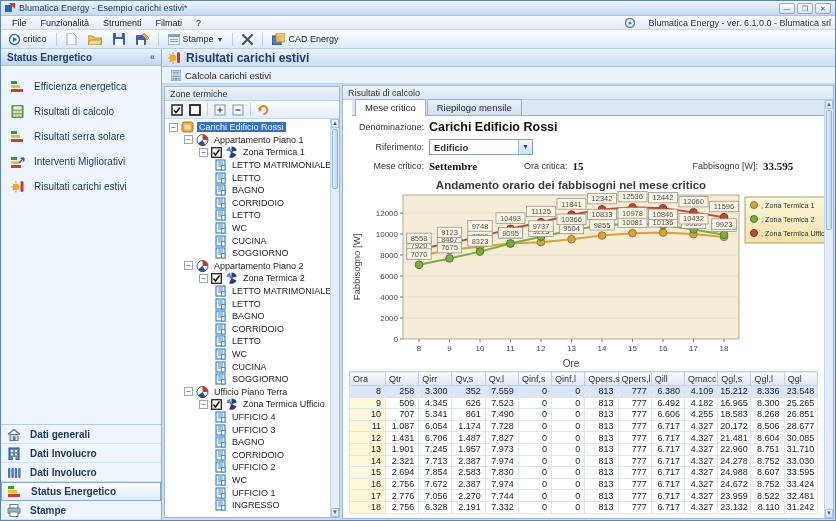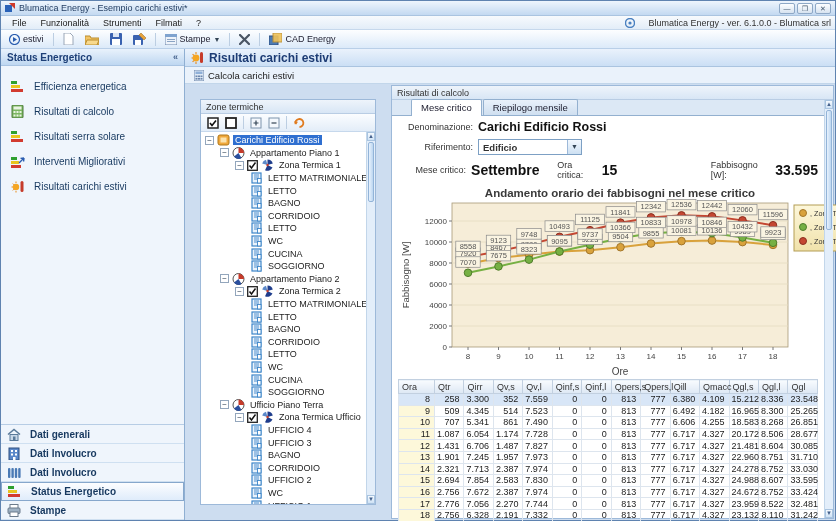--- a/index.html
+++ b/index.html
@@ -16,69 +16,69 @@
   .menubar .right { margin-left:auto; display:flex; align-items:center; gap:13px; color:#333; }
   .toolbar { height:19px; background:linear-gradient(#fdfeff,#dcea f9); background:linear-gradient(#fdfeff,#dceaf9); display:flex; align-items:center; padding:0 4px; gap:3px; border-bottom:1px solid #b9cfe8; font-size:9px; color:#223; }
   .tbtn { display:flex; align-items:center; gap:3px; padding:1px 4px; border-radius:2px; }
   .tsep { width:1px; height:13px; background:#bccee2; margin:0 2px; }
   .brand { margin-left:auto; display:flex; align-items:center; gap:3px; font-size:10px;margin-top:44px; }
   .brand .my { font-weight:bold; color:#333; }
   .brand .bl { color:#7fb2dd; font-weight:bold; letter-spacing:.4px; }
 
   
   .content { flex:1; display:flex; min-height:0; }
-  .sidebar { width:184px; background:#eff5fc; border-right:1px solid #8fafd2; display:flex; flex-direction:column; }
+  .sidebar { width:161px; background:#eff5fc; border-right:1px solid #8fafd2; display:flex; flex-direction:column; }
   .sb-header { height:17px; background:linear-gradient(#e9f2fc,#bed7f1); border-bottom:1px solid #a9c4e2; display:flex; align-items:center; padding:0 6px; font-size:10px; font-weight:bold; color:#1d3f77; }
   .sb-header .chev { margin-left:auto; color:#44618c; font-size:9px; }
   .sb-items { padding:8px 4px 0 6px; }
   .sb-item { display:flex; align-items:center; gap:6px; font-size:10px; color:#16385f; padding:6px 4px; }
   .sb-nav { margin-top:auto; border-top:1px solid #b7cde5; }
   .nav-item { display:flex; align-items:center; gap:6px; font-size:10px; font-weight:bold; color:#16385f; padding:3px 6px; border-bottom:1px solid #cfe0f1; height:19px; }
   .nav-item.sel { background:linear-gradient(#fcfdff,#dfecfb); border:1px solid #86a7cc; }
   .main { flex:1; display:flex; flex-direction:column; min-width:0; }
   .main-header { height:18px; background:linear-gradient(#eaf2fc,#cbdff5); border-bottom:1px solid #aac4e0; display:flex; align-items:center; gap:5px; padding:0 6px; font-size:12px; font-weight:bold; color:#1d3c74; }
   .action-bar { height:17px; background:#eaf2fb; border-bottom:1px solid #c2d6ea; display:flex; align-items:center; padding:0 4px; }
   .action-btn { display:flex; align-items:center; gap:4px; font-size:9.5px; color:#222; padding:1px 5px; border-radius:2px; }
   .panels { flex:1; display:flex; min-height:0; background:#cdddf0; }
 
   
-  .zones-panel { width:176px; background:#fff; border:1px solid #9db9d9; margin:15px; display:flex; flex-direction:column; }
+  .zones-panel { width:176px; background:#fff; border:1px solid #9db9d9; margin:2px; display:flex; flex-direction:column; }
   .panel-title { height:14px; background:linear-gradient(#eef4fb,#d8e6f5); border-bottom:1px solid #b9cde4; font-size:9px; color:#333; display:flex; align-items:center; padding:0 5px; }
   .tree-toolbar { height:18px; background:linear-gradient(#fbfdff,#e3edf8); border-bottom:1px solid #c6d8ec; display:flex; align-items:center; gap:2px; padding:0 4px; }
   .tt-btn { width:16px; height:14px; display:flex; align-items:center; justify-content:center; border-radius:2px; }
   .tree-wrap { flex:1; display:flex; min-height:0; }
   .tree { flex:1; overflow:hidden; padding:2px 0 0 2px; font-size:9px; color:#222; }
   .trow { display:flex; align-items:center; height:12.6px; white-space:nowrap; }
   .trow .lbl { padding:0 2px; }
   .trow .lbl.sel { background:#2f6fd0; color:#fff; }
   .exp { width:9px; height:9px; border:1px solid #93a6bc; background:#fff; font-size:8px; line-height:7px; text-align:center; color:#345; margin-right:3px; flex:0 0 auto; }
   .tico { margin-right:3px; flex:0 0 auto; display:inline-flex; }
   .cbx { margin-right:3px; flex:0 0 auto; display:inline-flex; }
 
   
   .vscroll { width:9px; background:#e3eefa; border-left:1px solid #c2d6ea; display:flex; flex-direction:column; }
   .vs-arrow { height:9px; background:linear-gradient(#f5faff,#cfe2f5); border:1px solid #a9c4e0; font-size:6px; line-height:7px; text-align:center; color:#44618c; }
   .vs-thumb { height:60px; margin:1px; background:linear-gradient(90deg,#e8f2fd,#bcd6f0); border:1px solid #93b4d8; border-radius:2px; }
   .vs-track { flex:1; }
 
   
   .results-panel { flex:1; background:#fff; border:1px solid #9db9d9; margin:1px 1px 1px 0; display:flex; flex-direction:column; min-width:0; }
-  .tabs { height:16px; background:#dce8f5; display:flex; align-items:flex-end; padding-left:19px; border-bottom:1px solid #93b0cf; }
+  .tabs { height:16px; background:#dce8f5; display:flex; align-items:flex-end; padding-left:3px; border-bottom:1px solid #93b0cf;margin-left:9px; }
   .tab { font-size:9.5px; color:#223; padding:2px 9px; border:1px solid #93b0cf; border-bottom:none; background:linear-gradient(#e9f1fa,#cfdff0); border-radius:2px 2px 0 0; margin-right:1px; }
   .tab.active { background:#fff; font-weight:normal; position:relative; top:1px; padding-bottom:3px; }
   .results-body { flex:1; padding:4px 6px 0 6px; display:flex; flex-direction:column; min-height:0; }
   .frm { font-size:9px; color:#333; }
   .frow { display:flex; align-items:center; margin-bottom:5px; }
   .frow .flab { width:80px; text-align:right; padding-right:5px; }
   .dvalue { font-weight:bold; font-size:12.5px; color:#111; }
   .combo { display:flex; width:104px; height:16px; border:1px solid #7da0c4; background:#fff; align-items:center; }
   .combo .cv { flex:1; font-size:9.5px; font-weight:bold; padding-left:4px; }
   .combo .ca { width:14px; height:100%; background:linear-gradient(#f2f8fe,#cde0f2); border-left:1px solid #9db9d9; font-size:7px; text-align:center; line-height:14px; color:#345; }
   .triple { display:flex; gap:0; align-items:center; }
-  .bval { font-weight:bold; font-size:14px; color:#111; }
+  .bval { font-weight:bold; font-size:11px; color:#111;font-family:Liberation Serif, serif; }
 
   table.grid { border-collapse:collapse; table-layout:fixed; width:100%; font-size:9px; margin-top:2px; }
   table.grid th { background:linear-gradient(#f8fbfe,#dde8f4); border:1px solid #c2d0e0; font-weight:normal; color:#333; text-align:left; padding:1px 3px; height:14px; }
   table.grid td { border:1px solid #dde5ee; padding:0 4px 0 2px; text-align:right; height:11.6px; color:#222; }
   table.grid td.ora { background:#fdf8da; }
   table.grid tr.sel td { background:#d8e6f7; }
   table.grid tr:nth-child(even) td:not(.ora) { background:#fff; }
 </style>
 </head>
 <body>
@@ -118,21 +118,21 @@
       <span>Blumatica Energy - ver. 6.1.0.0 - Blumatica srl</span>
     </span>
   </div>
 
   <div class="toolbar">
     <span class="tbtn">
       <svg width="11" height="11">
           <circle cx="5.5" cy="5.5" r="5" fill="none" stroke="#2a5db0" stroke-width="1.2"></circle>
           <path d="M4 3 L8 5.5 L4 8 Z" fill="#2a5db0"></path>
         </svg>
-      <span>estivi</span>
+      <span>critico</span>
     </span>
     <span class="tsep"></span>
     <span class="tbtn">
         <svg width="11" height="12">
           <path d="M1 0 H7 L10 3 V12 H1 Z" fill="#fff" stroke="#9aa7b8"></path>
         </svg>
       </span>
     <span class="tbtn">
         <svg width="14" height="11">
           <path d="M0 2 L5 2 L6 4 L14 4 L14 11 L0 11 Z" fill="#f2c465" stroke="#b98c2e"></path>
@@ -1018,21 +1018,21 @@
                         <td>6.380</td>
                         <td>4.109</td>
                         <td>15.212</td>
                         <td>8.336</td>
                         <td>23.548</td>
                       </tr>
                       <tr>
                         <td class="ora">9</td>
                         <td>509</td>
                         <td>4.345</td>
-                        <td>514</td>
+                        <td>626</td>
                         <td>7.523</td>
                         <td>0</td>
                         <td>0</td>
                         <td>813</td>
                         <td>777</td>
                         <td>6.492</td>
                         <td>4.182</td>
                         <td>16.965</td>
                         <td>8.300</td>
                         <td>25.265</td>

